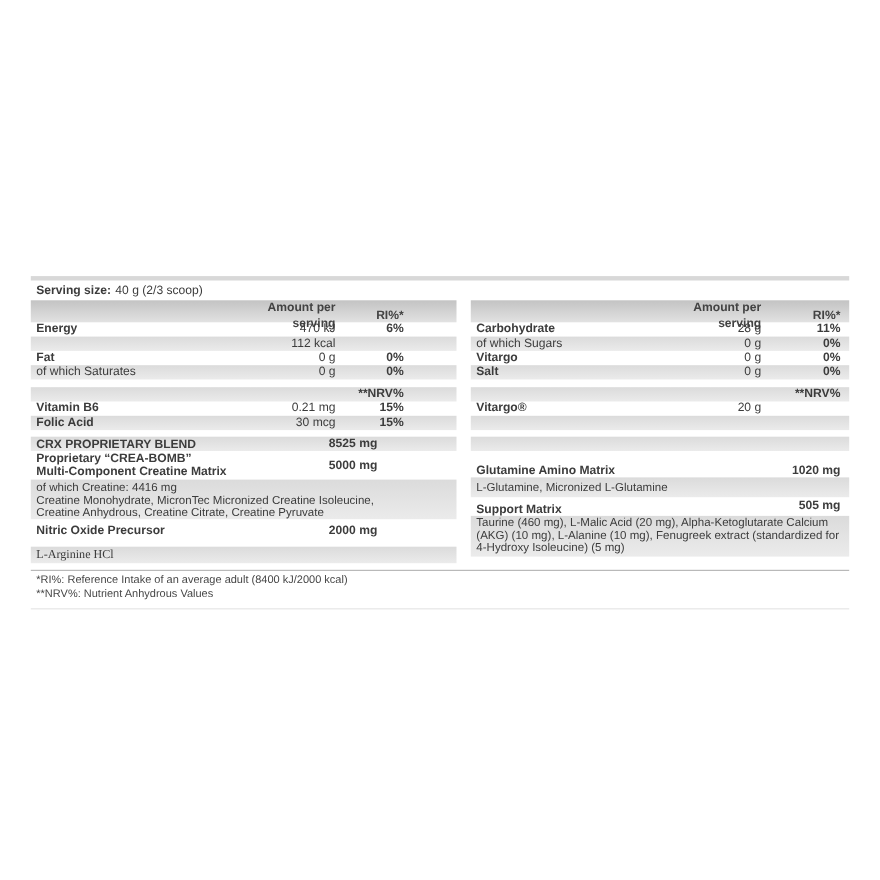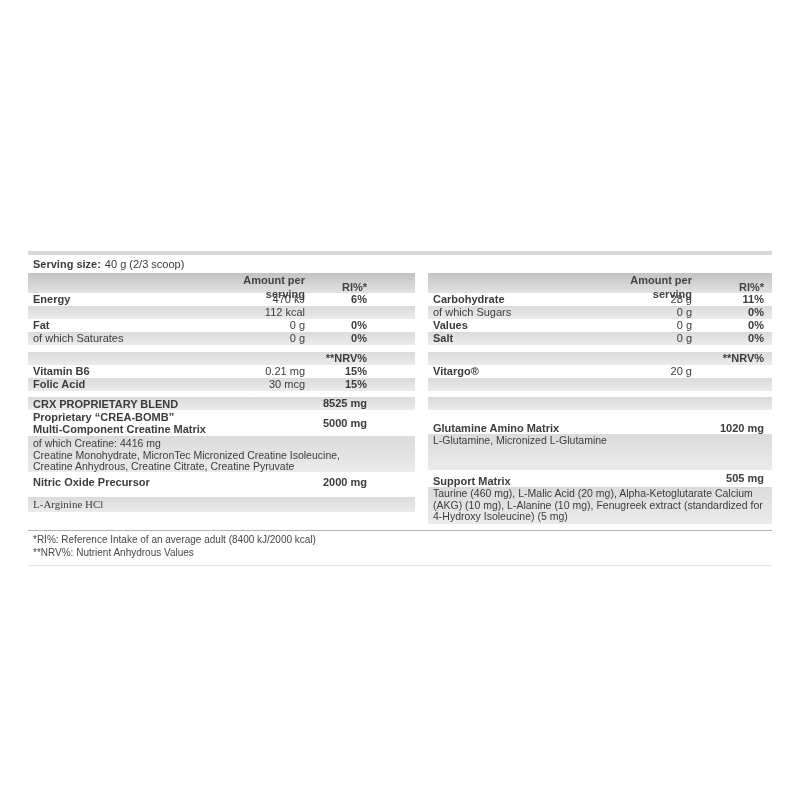--- a/index.html
+++ b/index.html
@@ -37,30 +37,30 @@
   .header-row .amt, .header-row .ri { font-weight:bold; color:#434343; }
 
   .lbl { padding-left:5px; white-space:nowrap; overflow:hidden; }
   .amt { text-align:right; }
   .ri  { text-align:right; }
   .b   { font-weight:bold; }
 
   .sp7 { height:7px; } .sp6 { height:6px; } .sp5 { height:5px; }
 
   .blend { display:flex; align-items:center; font-size:11px; }
-  .col-left  .blend { padding-right:48px; }
+  .col-left  .blend { padding-right:72px; }
   .col-right .blend { padding-right:8px;align-items:flex-end; }
   .blend .lbl { flex:1; }
   .blend .lbl .l2 { display:block; }
   .blend .val { text-align:right; font-weight:bold; white-space:nowrap; }
   .blend .lbl { line-height:12px; }
 
   .detail { font-size:10.5px; line-height:11.5px; padding:1px 8px 0 5px; overflow:hidden; }
   .detail-36 { height:36px; padding-top:2px; }
-  .detail-23 { height:36px; display:flex; align-items:flex-start; }
+  .detail-23 { height:18px; display:flex; align-items:center; }
   .detail-37 { height:37px; padding-top:1px; }
 
   .footer {
     margin-top:6px;
     border-top:1px solid #b2b2b2;
     padding:3px 0 6px 5px;
     font-size:10px; line-height:12.5px; color:#474747;
   }
 </style>
 </head>
@@ -154,21 +154,21 @@
         <span class="lbl b">Carbohydrate</span>
         <span class="amt">28 g</span>
         <span class="ri b">11%</span>
       </div>
       <div class="grid-row h13 gray">
         <span class="lbl">of which Sugars</span>
         <span class="amt">0 g</span>
         <span class="ri b">0%</span>
       </div>
       <div class="grid-row h13">
-        <span class="lbl b">Values</span>
+        <span class="lbl b">Vitargo</span>
         <span class="amt">0 g</span>
         <span class="ri b">0%</span>
       </div>
       <div class="grid-row h13 gray">
         <span class="lbl b">Salt</span>
         <span class="amt">0 g</span>
         <span class="ri b">0%</span>
       </div>
       <div class="sp7"></div>
       <div class="grid-row h13 gray">

